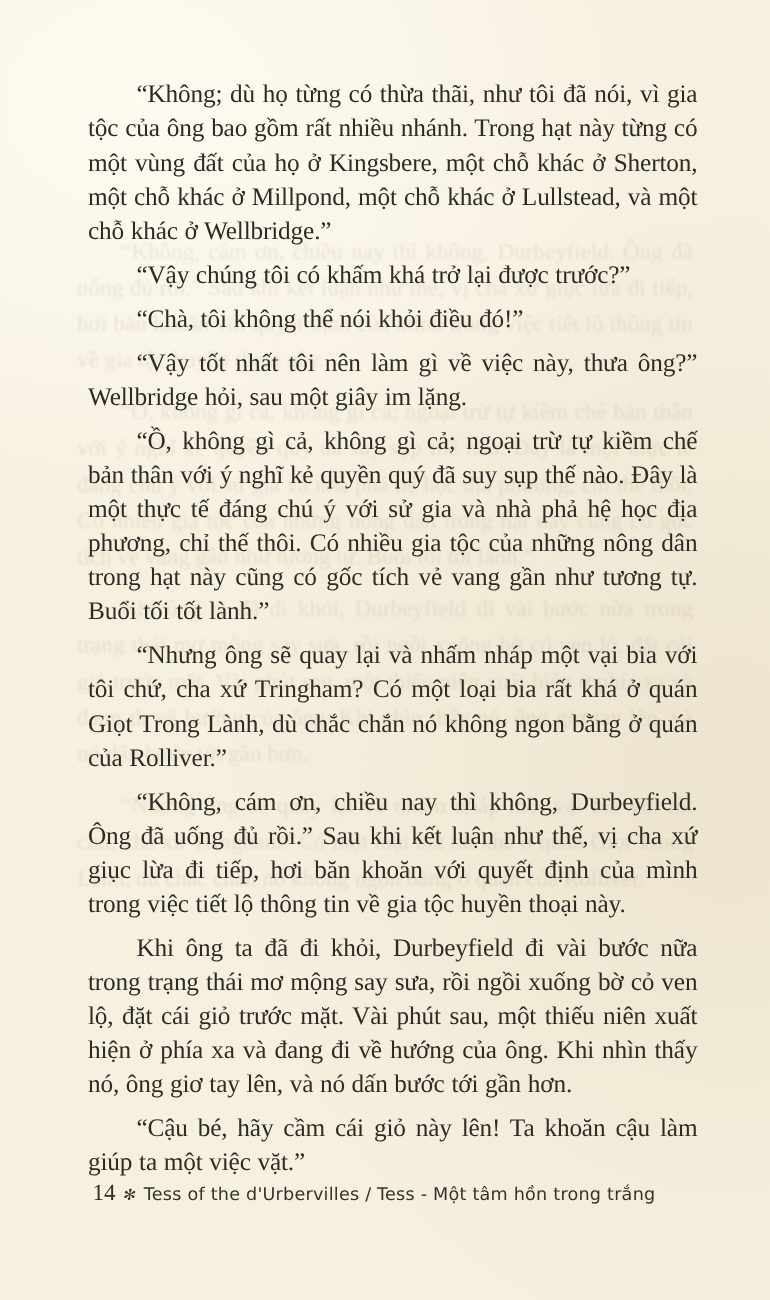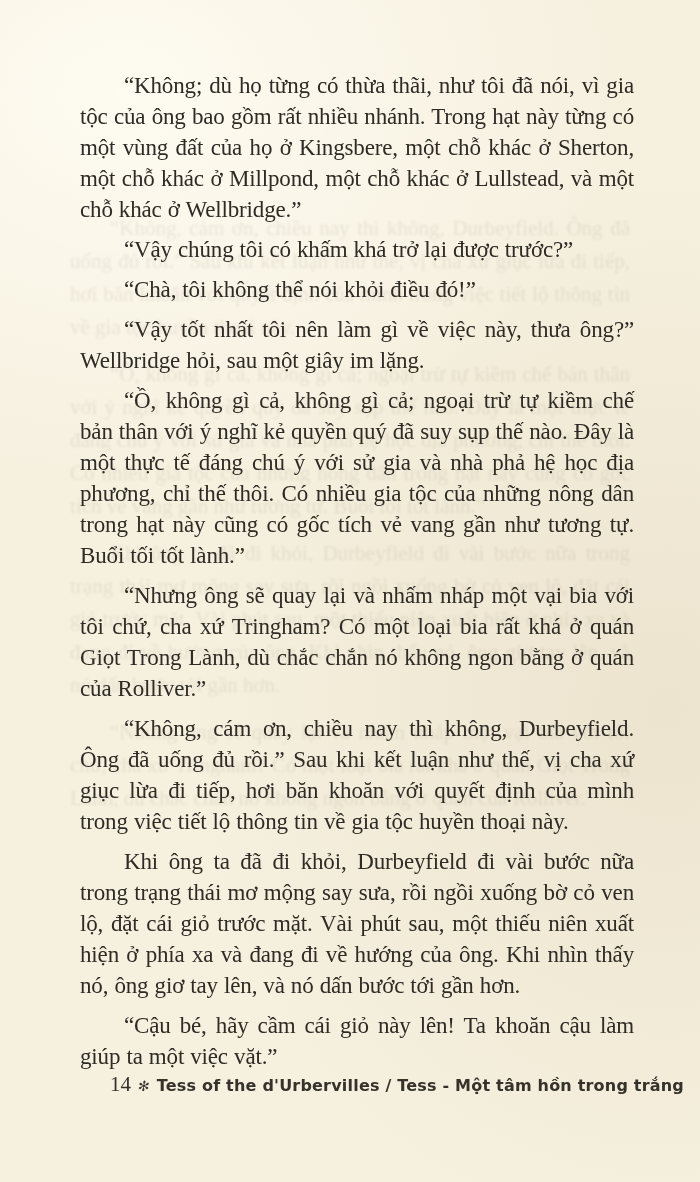--- a/index.html
+++ b/index.html
@@ -59,40 +59,38 @@
     word-spacing: 0.5px;
   }
   .footer {
     position: absolute;
     left: 84px;
     top: 1072px;
     display: flex;
     align-items: baseline;
     gap: 7px;
     white-space: nowrap;
-    margin-left: 26px;
   }
   .pagenum {
     font-family: "Liberation Serif", "DejaVu Serif", serif;
     font-size: 21px;
     color: #33302a;
   }
   .ornament {
     font-family: "DejaVu Sans", sans-serif;
     font-size: 14px;
     color: #3a362f;
     transform: skewX(-8deg);
     display: inline-block;
   }
   .booktitle {
     font-family: "DejaVu Sans", "Liberation Sans", sans-serif;
     font-size: 16px;
     letter-spacing: 0.2px;
     color: #35322c;
-    font-weight: bold;
   }
 </style>
 </head>
 <body>
 
 <div class="page">
 
   <div class="bleed" aria-hidden="true">
     <p>“Không, cám ơn, chiều nay thì không, Durbeyfield. Ông đã uống đủ rồi.” Sau khi kết luận như thế, vị cha xứ giục lừa đi tiếp, hơi băn khoăn với quyết định của mình trong việc tiết lộ thông tin về gia tộc huyền thoại này.</p>
     <p>“Ồ, không gì cả, không gì cả; ngoại trừ tự kiềm chế bản thân với ý nghĩ kẻ quyền quý đã suy sụp thế nào. Đây là một thực tế đáng chú ý với sử gia và nhà phả hệ học địa phương, chỉ thế thôi. Có nhiều gia tộc của những nông dân trong hạt này cũng có gốc tích vẻ vang gần như tương tự. Buổi tối tốt lành.”</p>

